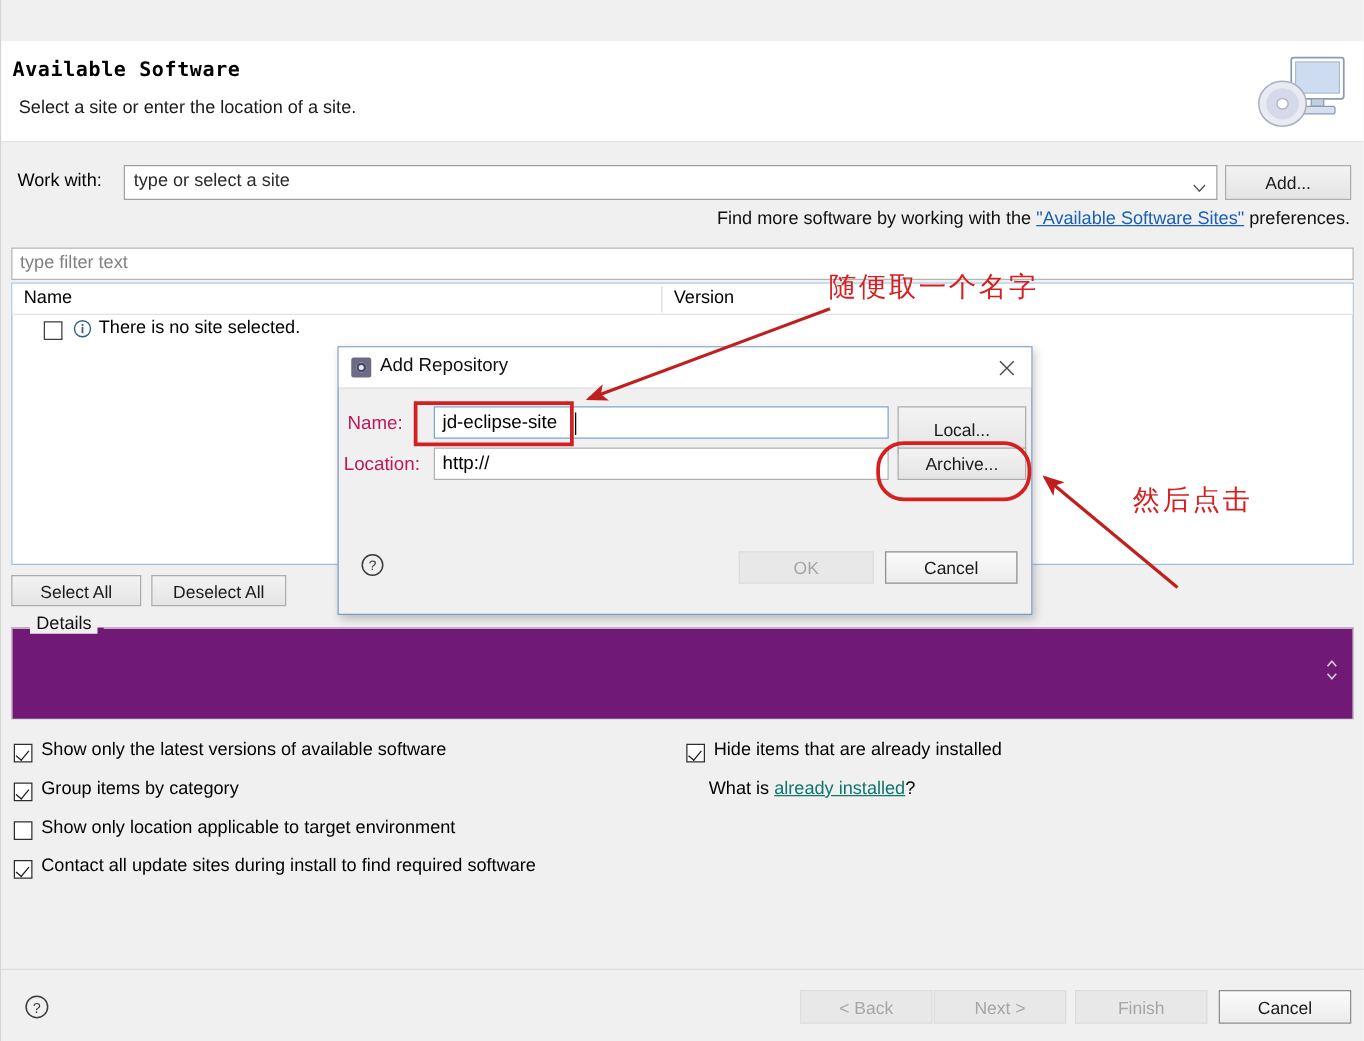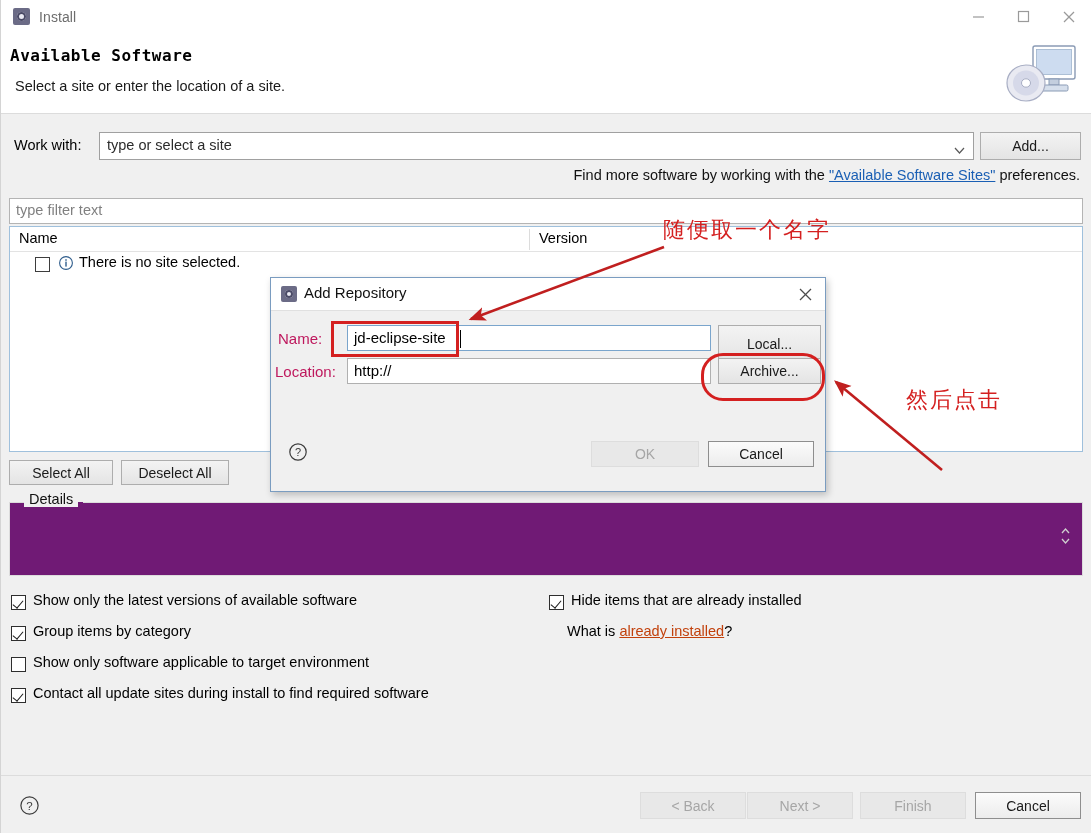--- a/index.html
+++ b/index.html
@@ -166,21 +166,21 @@
     background: #fff; border: 1px solid #2e2e2e;
   }
   .optrow .cbx.checked::after {
     content: ""; position: absolute; left: 3px; top: 2px;
     width: 5px; height: 9px;
     border-right: 1.6px solid #1a1a1a; border-bottom: 1.6px solid #1a1a1a;
     transform: rotate(40deg);
   }
   .optrow .otext { position: absolute; left: 22px; top: 0px; font-size: 14.5px; white-space: nowrap; }
   .optrow.sub .otext { left: 18px; }
-  .optrow .otext a { color: #c2410c; }
+  .optrow .otext a { color: #0f766e; }
 
   
   #footer {
     position: absolute; left: 0; right: 0; bottom: 0; height: 58px;
     background: #f0f0f0; border-top: 1px solid #dcdcdc;
   }
   #footer .help { position: absolute; left: 18px; top: 19px; width: 21px; height: 21px; }
   #footer .btn { position: absolute; top: 16px; height: 27px; width: 106px; }
   #btn-back { left: 639px; }
   #btn-next { left: 746px; }
@@ -242,44 +242,20 @@
     position: absolute; border: 3px solid #d42020;
   }
   #hl-name { left: 330px; top: 321px; width: 128px; height: 36px; }
   #hl-archive { left: 700px; top: 353px; width: 124px; height: 48px; border-radius: 22px; }
 </style>
 </head>
 <body>
 
 <div id="window">
 
-  <div id="titlebar">
-    <span class="tb-icon">
-        <span class="eclipse-glyph"></span>
-      </span>
-    <span class="tb-title">Install</span>
-    <div class="winbtns">
-      <div class="winbtn">
-        <svg width="13" height="11" viewBox="0 0 13 11">
-            <line x1="1" y1="6" x2="12" y2="6" stroke="#9a9a9a" stroke-width="1.2"></line>
-          </svg>
-      </div>
-      <div class="winbtn">
-        <svg width="13" height="13" viewBox="0 0 13 13">
-            <rect x="1.5" y="1.5" width="10" height="10" fill="none" stroke="#9a9a9a" stroke-width="1.2"></rect>
-          </svg>
-      </div>
-      <div class="winbtn">
-        <svg width="14" height="14" viewBox="0 0 14 14">
-            <line x1="2" y1="2" x2="12" y2="12" stroke="#9a9a9a" stroke-width="1.2"></line>
-            <line x1="12" y1="2" x2="2" y2="12" stroke="#9a9a9a" stroke-width="1.2"></line>
-          </svg>
-      </div>
-    </div>
-  </div>
 
   <div id="header">
     <div id="page-title">Available Software</div>
     <div id="page-subtitle">Select a site or enter the location of a site.</div>
     <div id="banner-art">
       <svg width="88" height="74" viewBox="0 0 88 74">
         <rect x="34" y="10" width="42" height="33" rx="2" fill="#ffffff" stroke="#8a9bb5" stroke-width="1.4"></rect>
         <rect x="37.5" y="13.5" width="35" height="25" fill="#cddcf0" stroke="#9fb3cc" stroke-width="0.8"></rect>
         <rect x="50" y="43" width="10" height="6" fill="#c3cede" stroke="#8a9bb5" stroke-width="1"></rect>
         <rect x="41" y="49" width="28" height="6" rx="1.5" fill="#d6dfec" stroke="#8a9bb5" stroke-width="1"></rect>
@@ -351,21 +327,21 @@
       <div class="optrow">
         <span class="cbx checked"></span>
         <span class="otext">Show only the latest versions of available software</span>
       </div>
       <div class="optrow">
         <span class="cbx checked"></span>
         <span class="otext">Group items by category</span>
       </div>
       <div class="optrow">
         <span class="cbx"></span>
-        <span class="otext">Show only software applicable to target environment</span>
+        <span class="otext">Show only location applicable to target environment</span>
       </div>
       <div class="optrow">
         <span class="cbx checked"></span>
         <span class="otext">Contact all update sites during install to find required software</span>
       </div>
     </div>
 
     <div class="optcol-r">
       <div class="optrow">
         <span class="cbx checked"></span>

